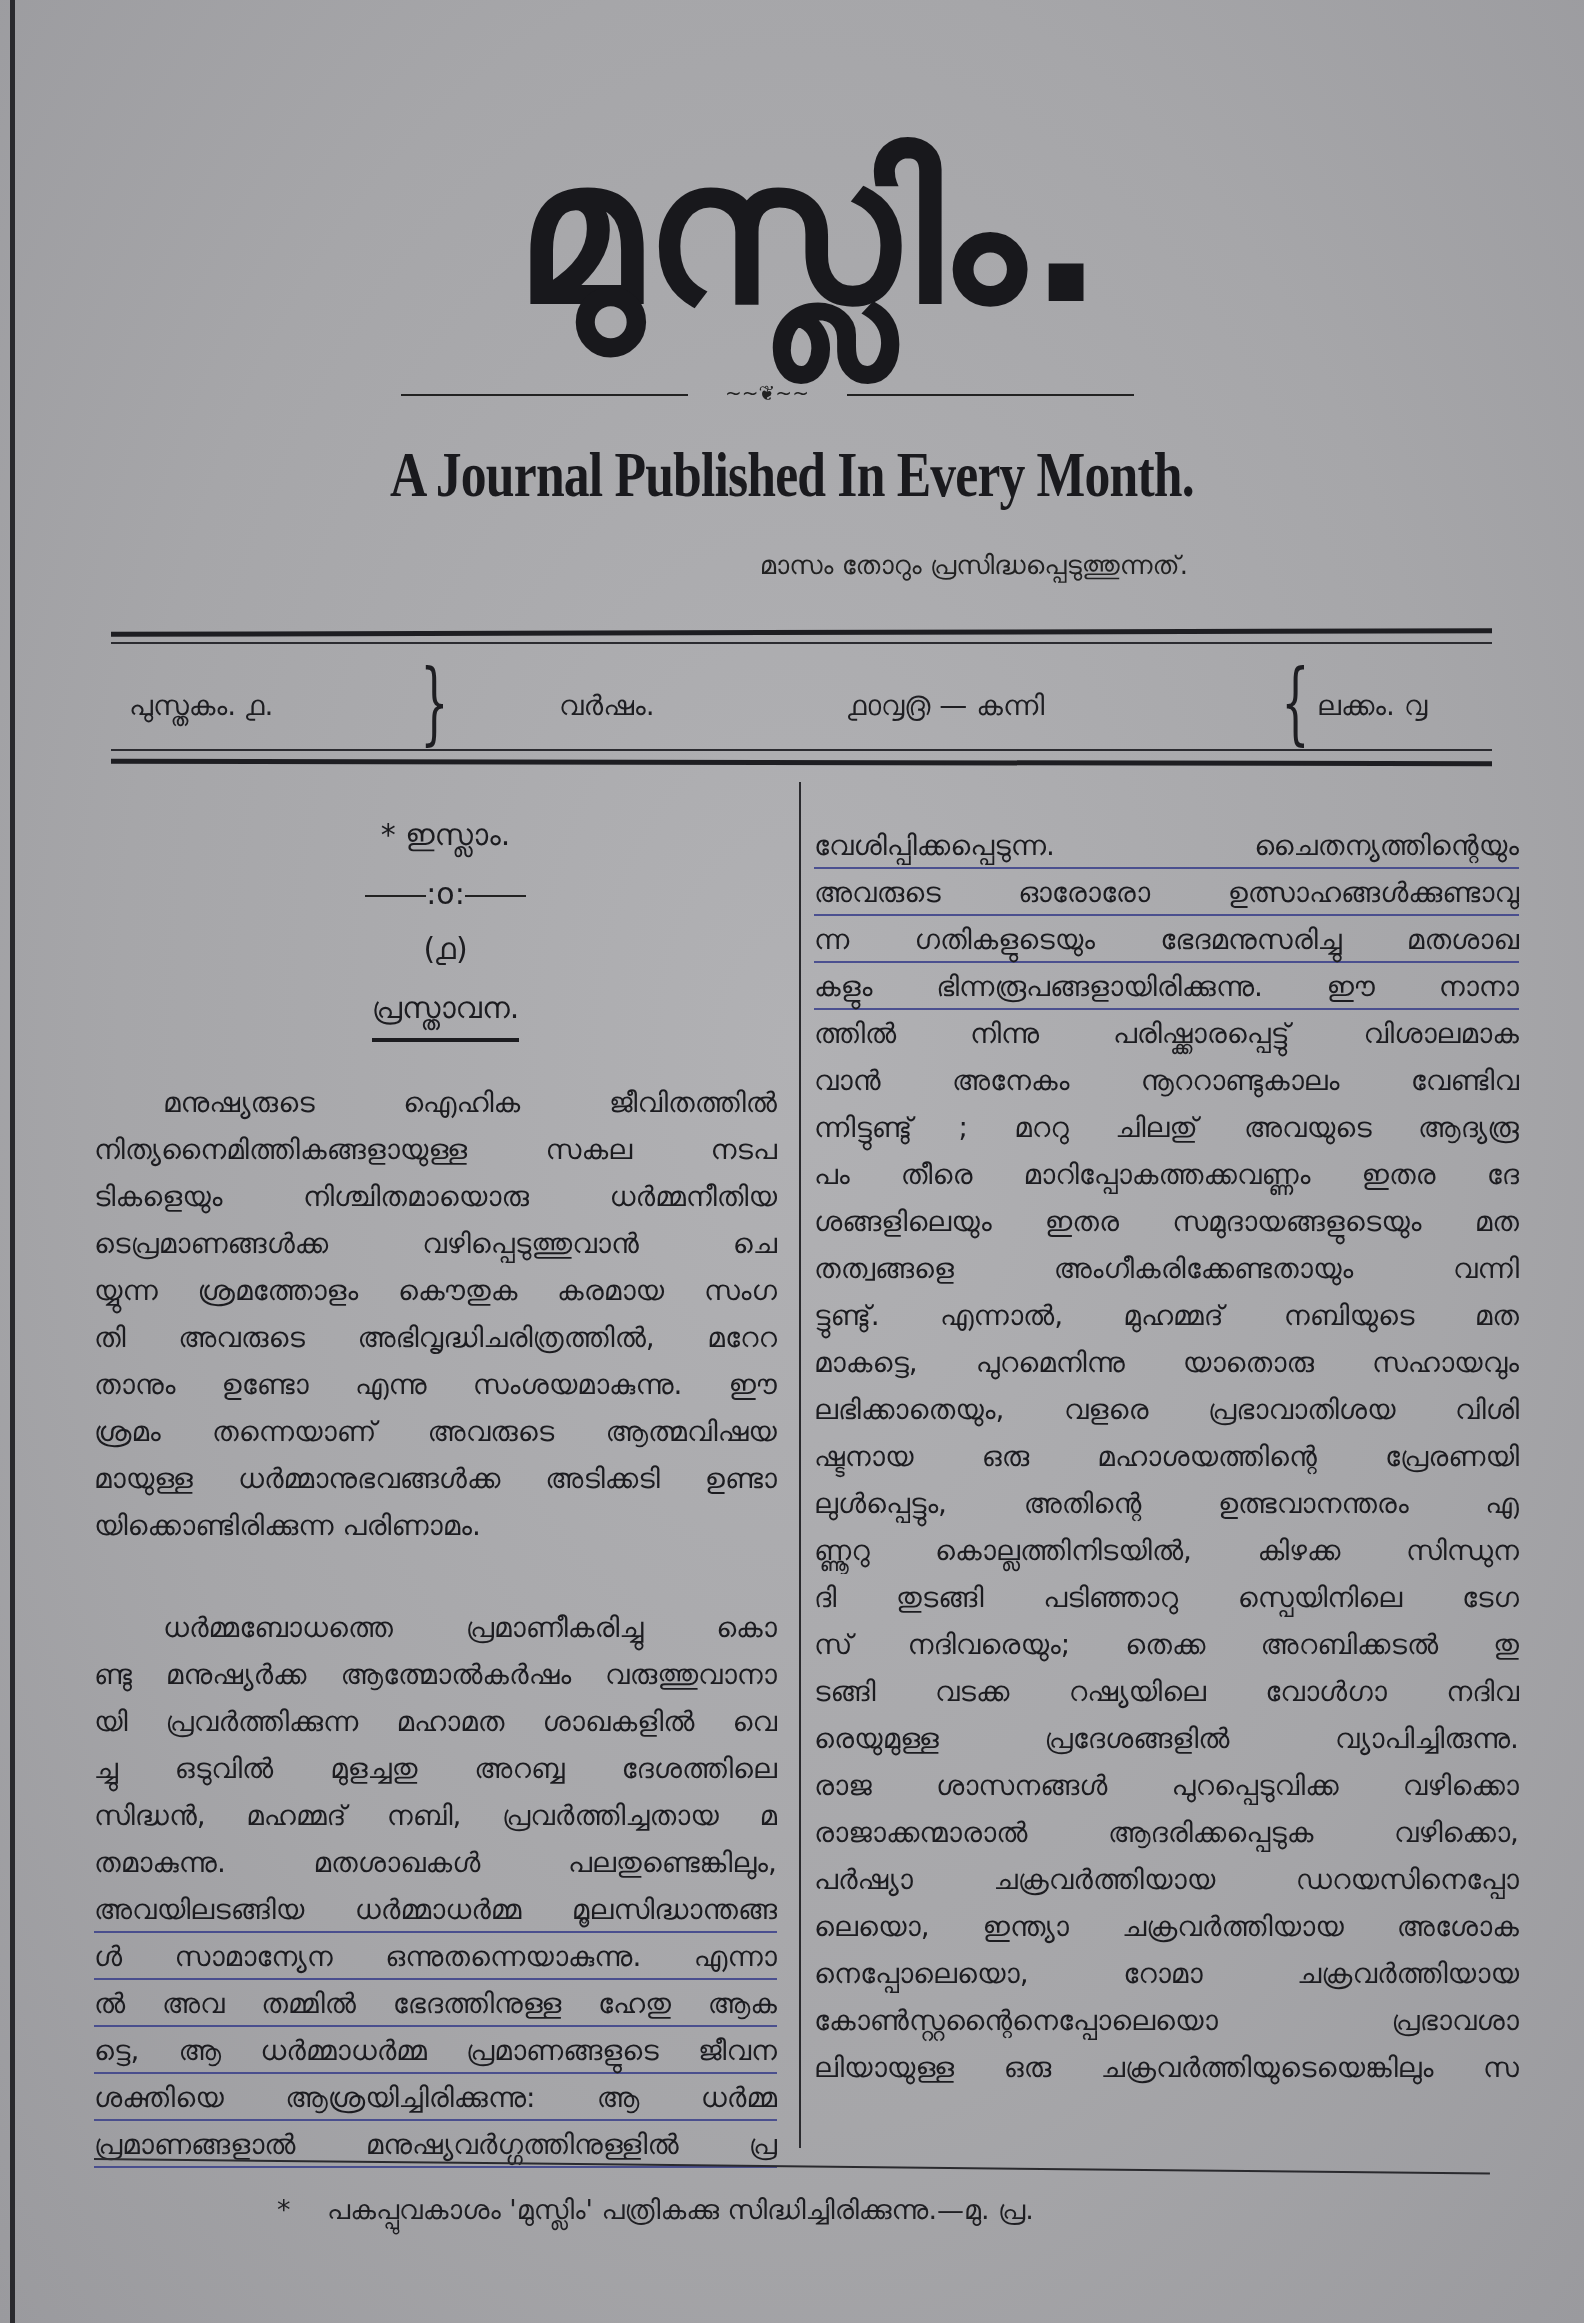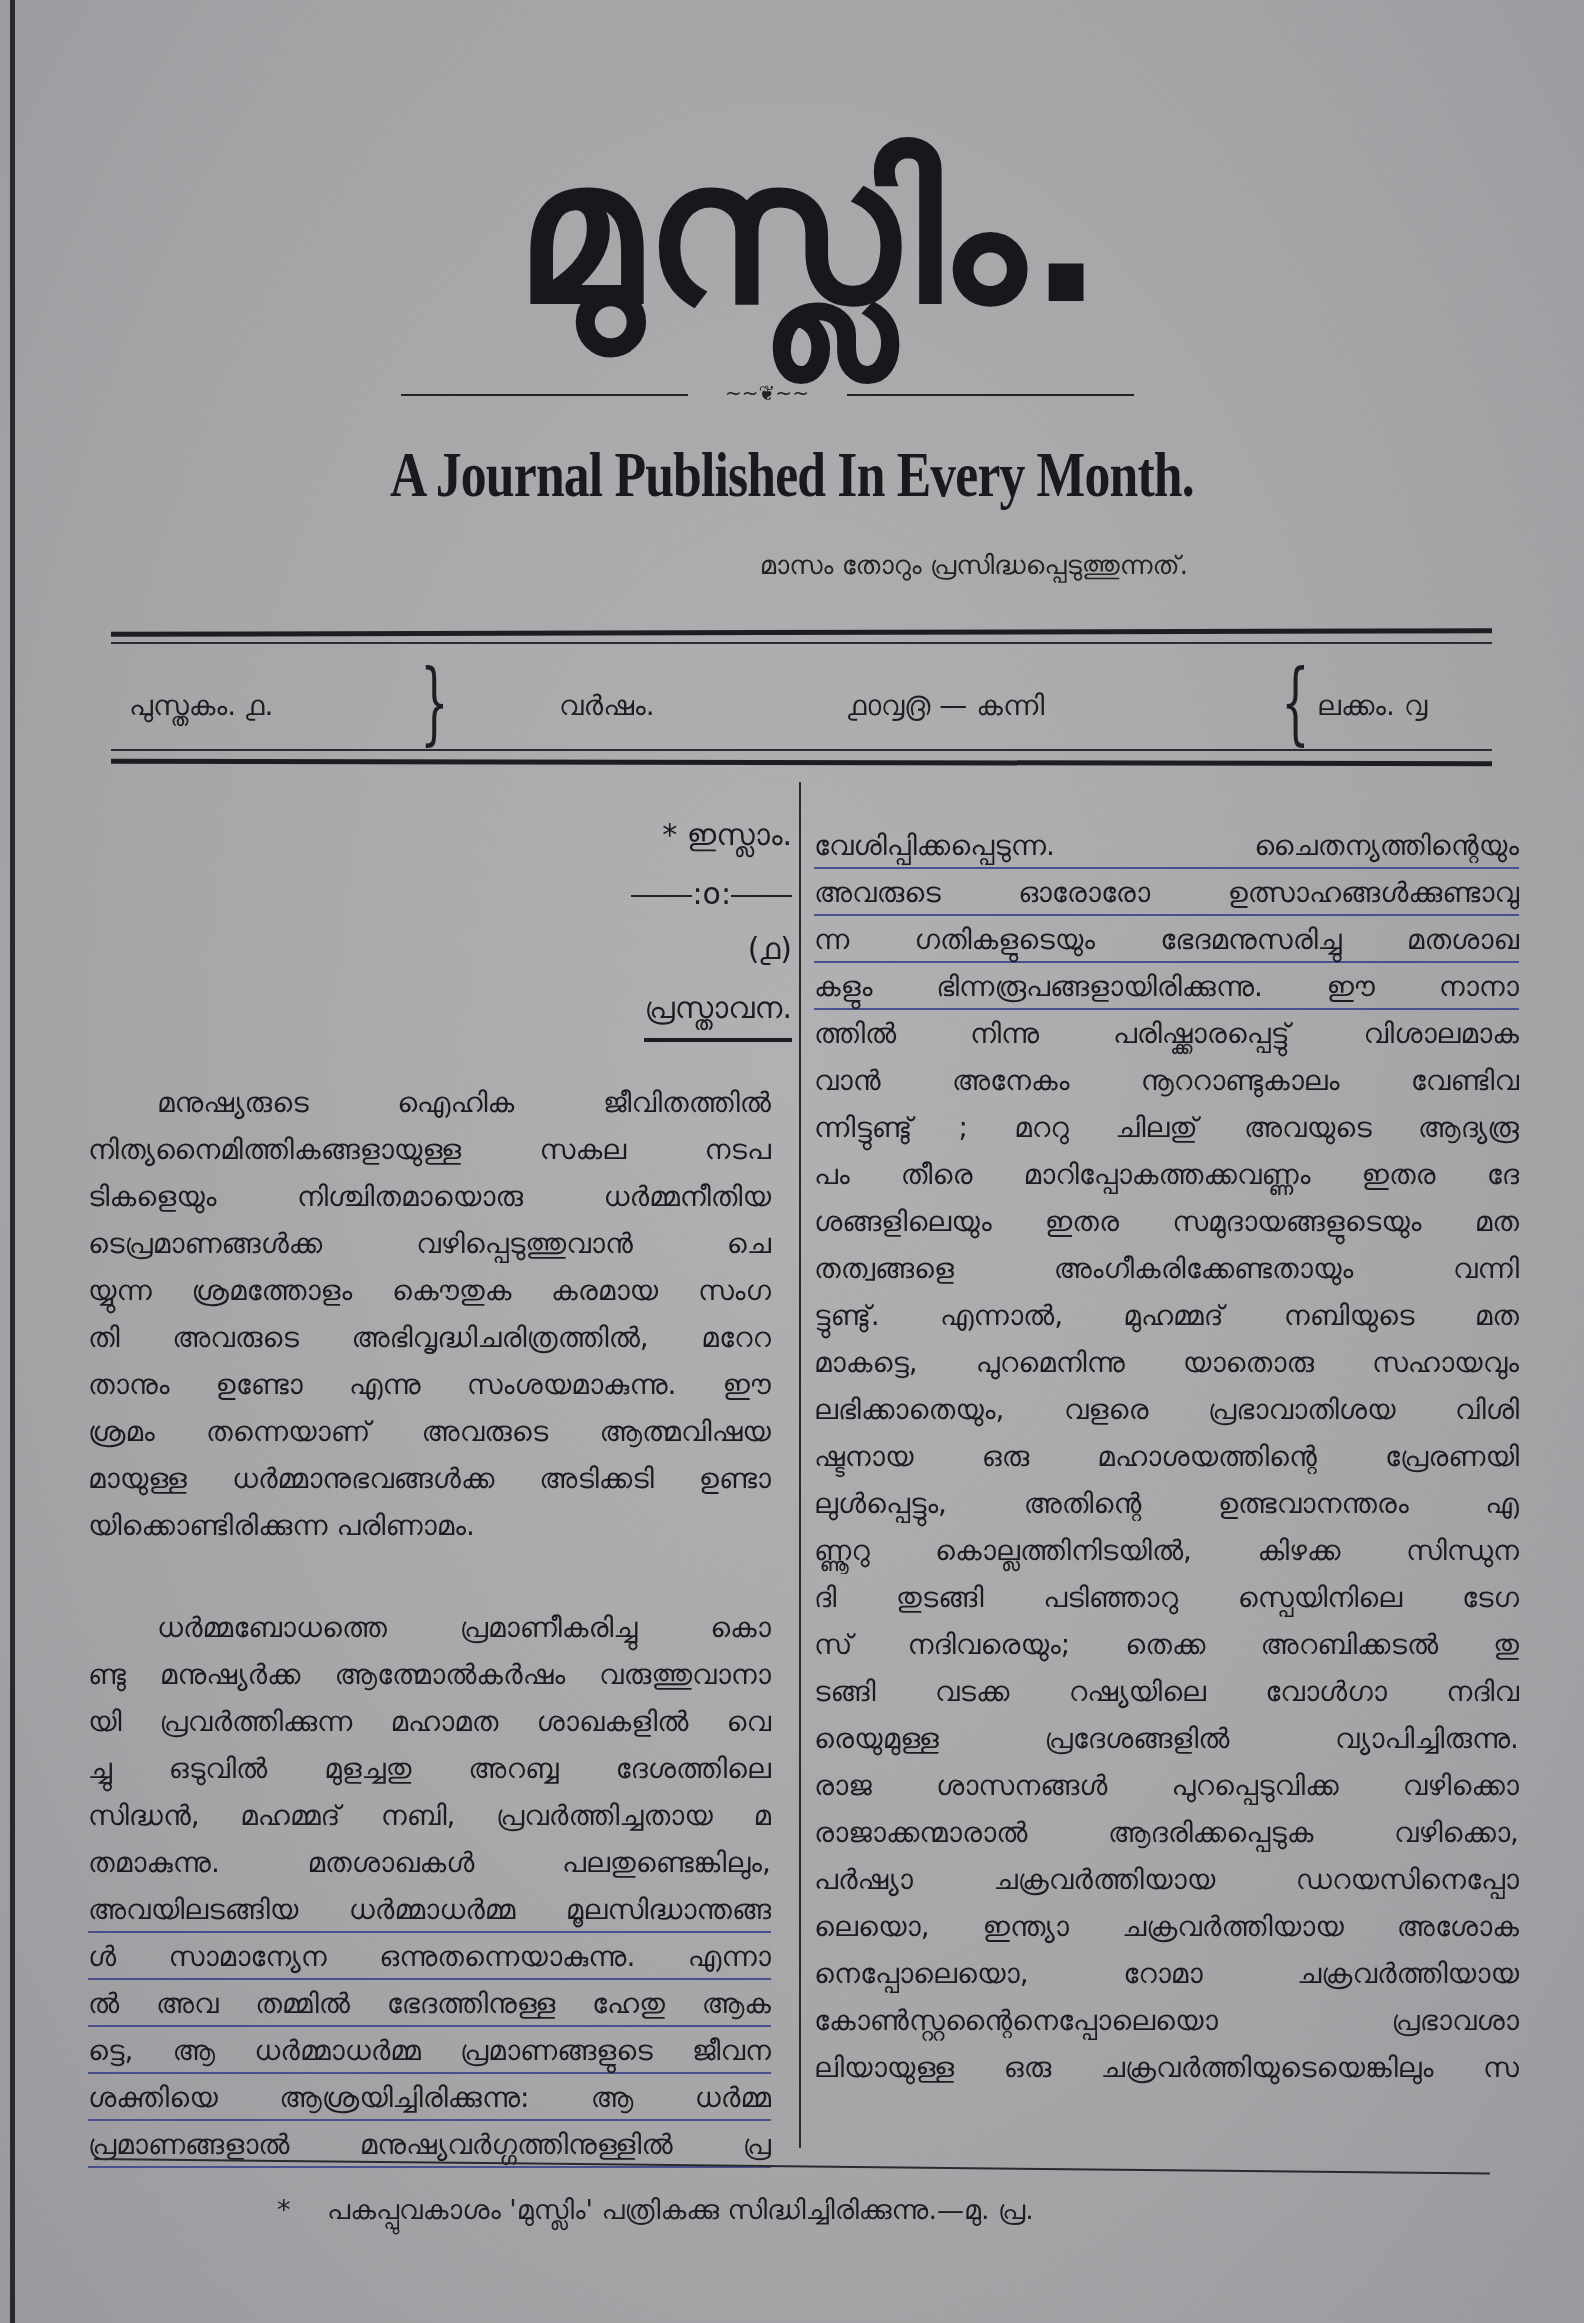--- a/index.html
+++ b/index.html
@@ -52,29 +52,29 @@
   .rule-thick { position: absolute; height: 5px; background: #1e1e22; }
   .rule-thin { position: absolute; height: 2px; background: #2b2b30; }
   .issue-bar {
     position: absolute; left: 109px; top: 658px; width: 1436px; height: 99px;
     font-size: 28px; color: #1e1e22;
   }
   .issue-bar .cell { position: absolute; top: 28px; line-height: 40px; text-align: center; }
   .brace { position: absolute; font-family: "DejaVu Serif", serif; font-size: 89px; line-height: 89px; top: 0; color: #1e1e22; transform: scaleX(0.5); }
   .col-divider { position: absolute; left: 799px; top: 782px; width: 2px; height: 1366px; background: #2a2a2e; }
   .column { position: absolute; font-size: 28px; line-height: 47px; color: #1c1c20; margin-top: 20px; }
-  .col-left { left: 88px; top: 1059px; width: 683px; }
+  .col-left { left: 94px; top: 1059px; width: 683px; }
   .col-right { left: 814px; top: 802px; width: 705px; }
   .line { display: block; text-align: justify; text-align-last: justify; white-space: nowrap; overflow: hidden; height: 47px; }
   .line.last { text-align-last: left; }
   .line.indent { text-indent: 69px; }
   .para-gap { height: 55px; }
   .underline-pen { box-shadow: inset 0 -3px 0 -1px rgba(58,63,138,0.85); }
   .section-head {
-    position: absolute; left: 99px; width: 693px; text-align: right; font-size: 30px; color: #1c1c20;
+    position: absolute; left: 99px; width: 693px; text-align: center; font-size: 30px; color: #1c1c20;
   }
   .section-rule { display: inline-block; width: 61px; height: 2px; background: #222; vertical-align: middle; }
   .heading-underline { border-bottom: 4px solid #1c1c20; padding-bottom: 13px; }
   .footer-rule { position: absolute; left: 94px; top: 2158px; width: 1396px; height: 2px; background: #2a2a2e; transform: rotate(0.6deg); transform-origin: left; }
   .footnote { position: absolute; left: 277px; top: 2190px; width: 1089px; font-size: 27px; line-height: 40px; color: #1e1e22; }
   .footnote .star { margin-right: 28px; }
 </style>
 </head>
 <body>
 

